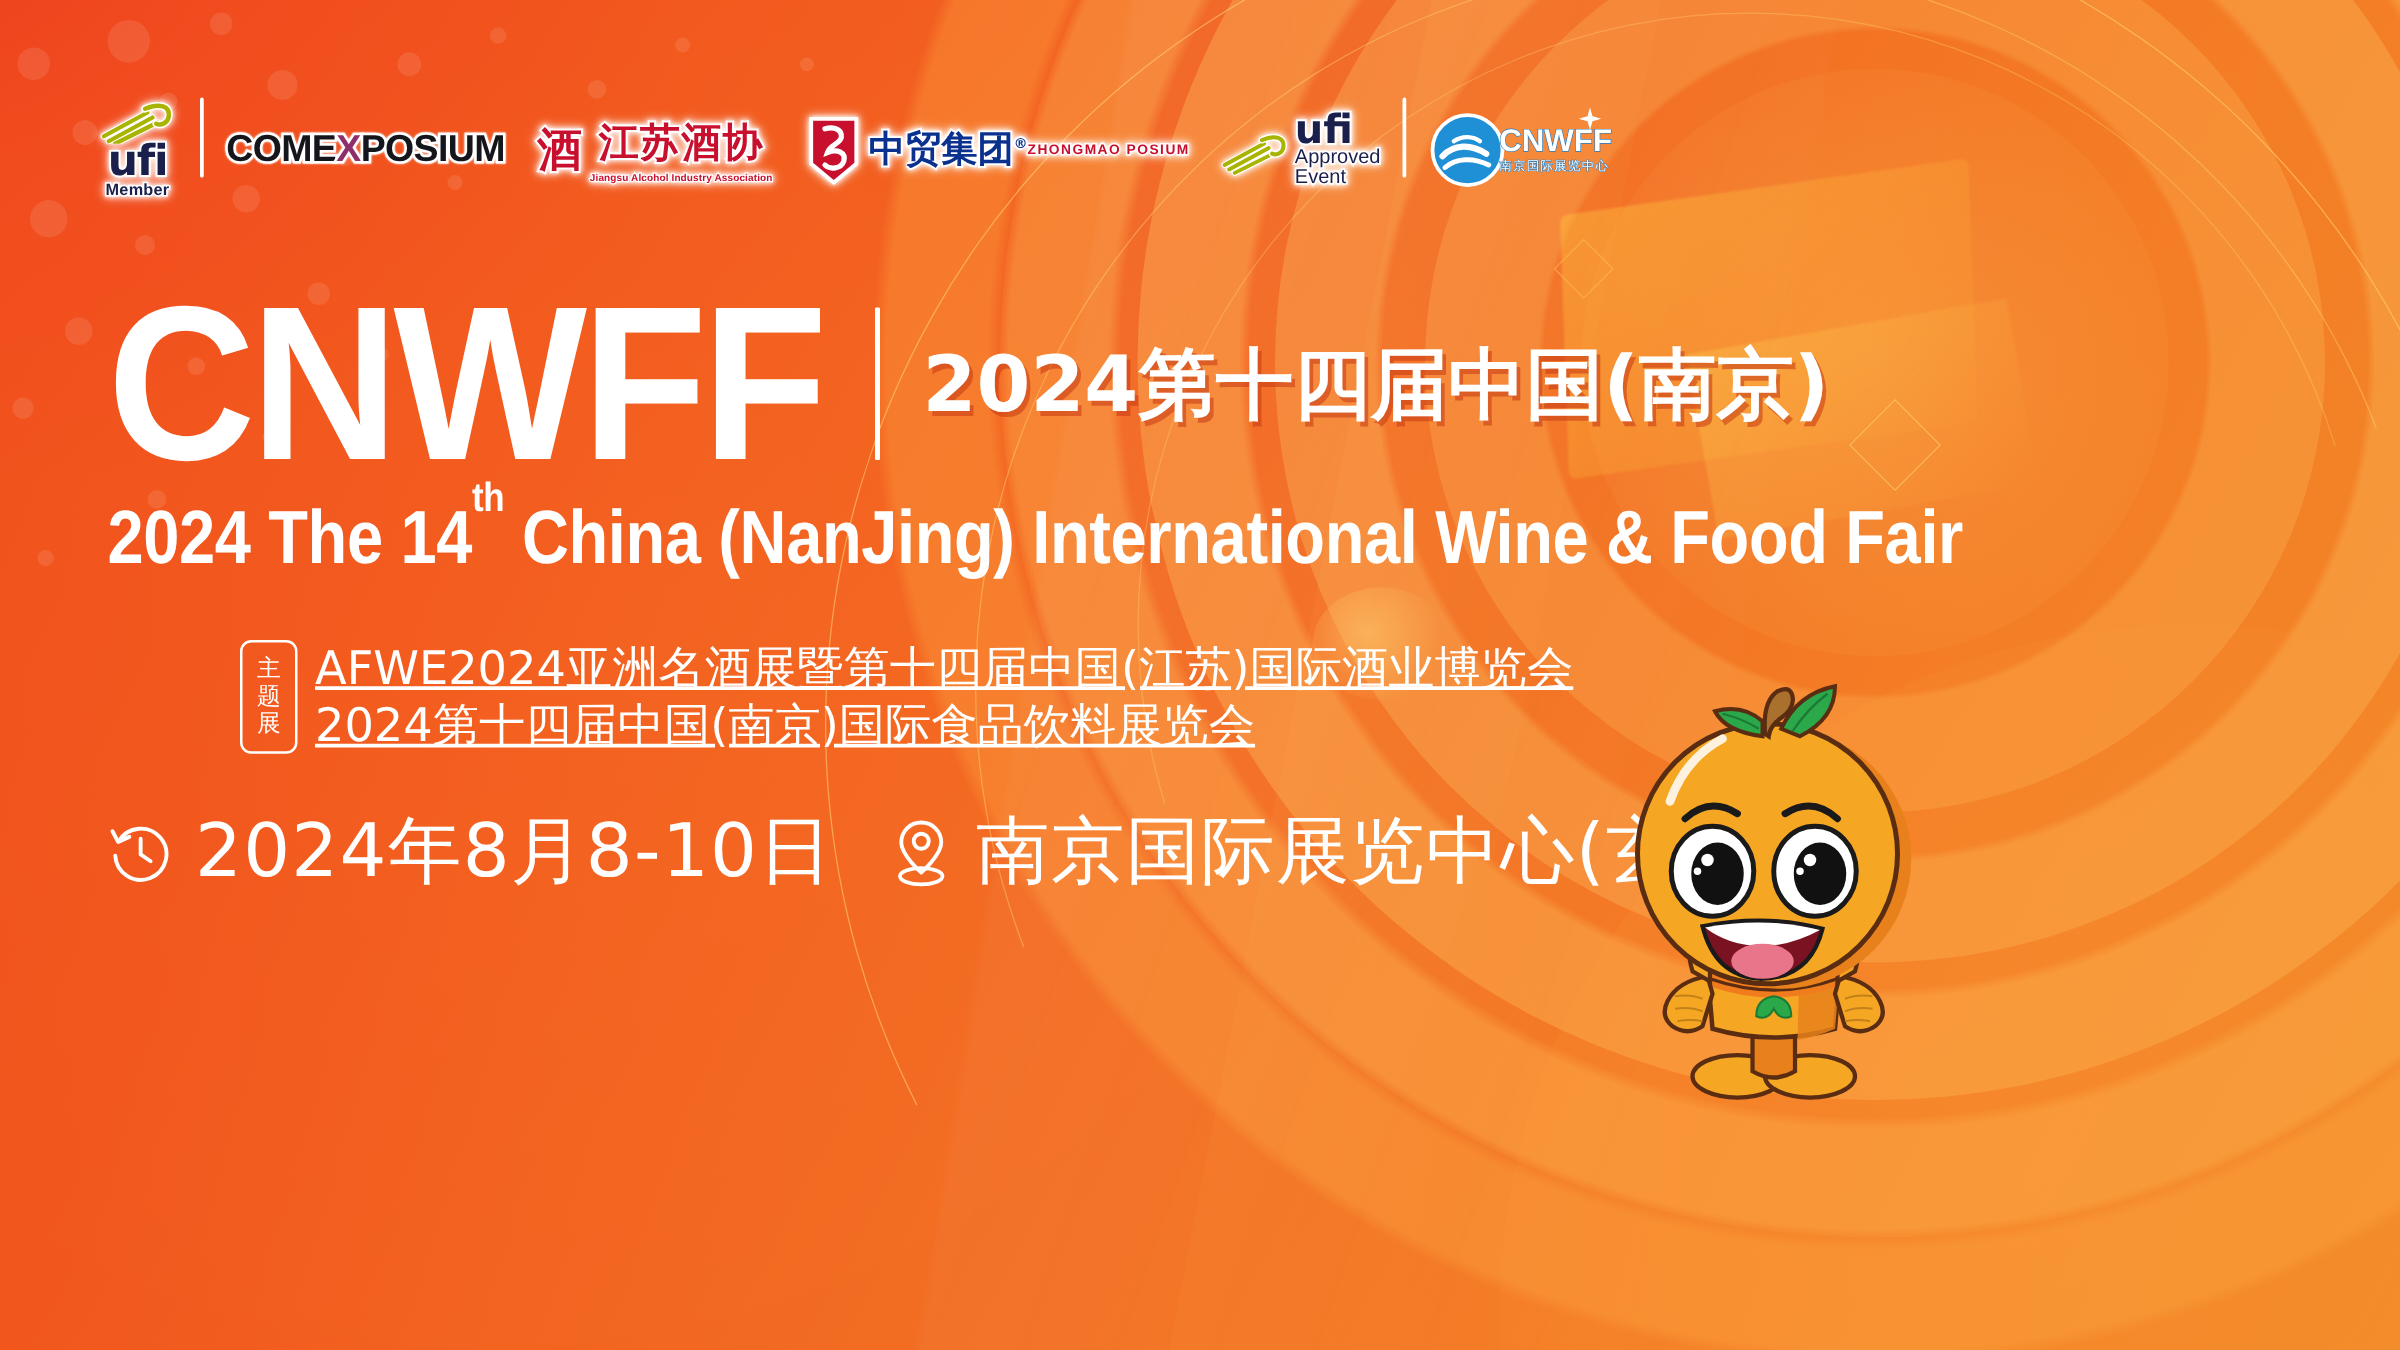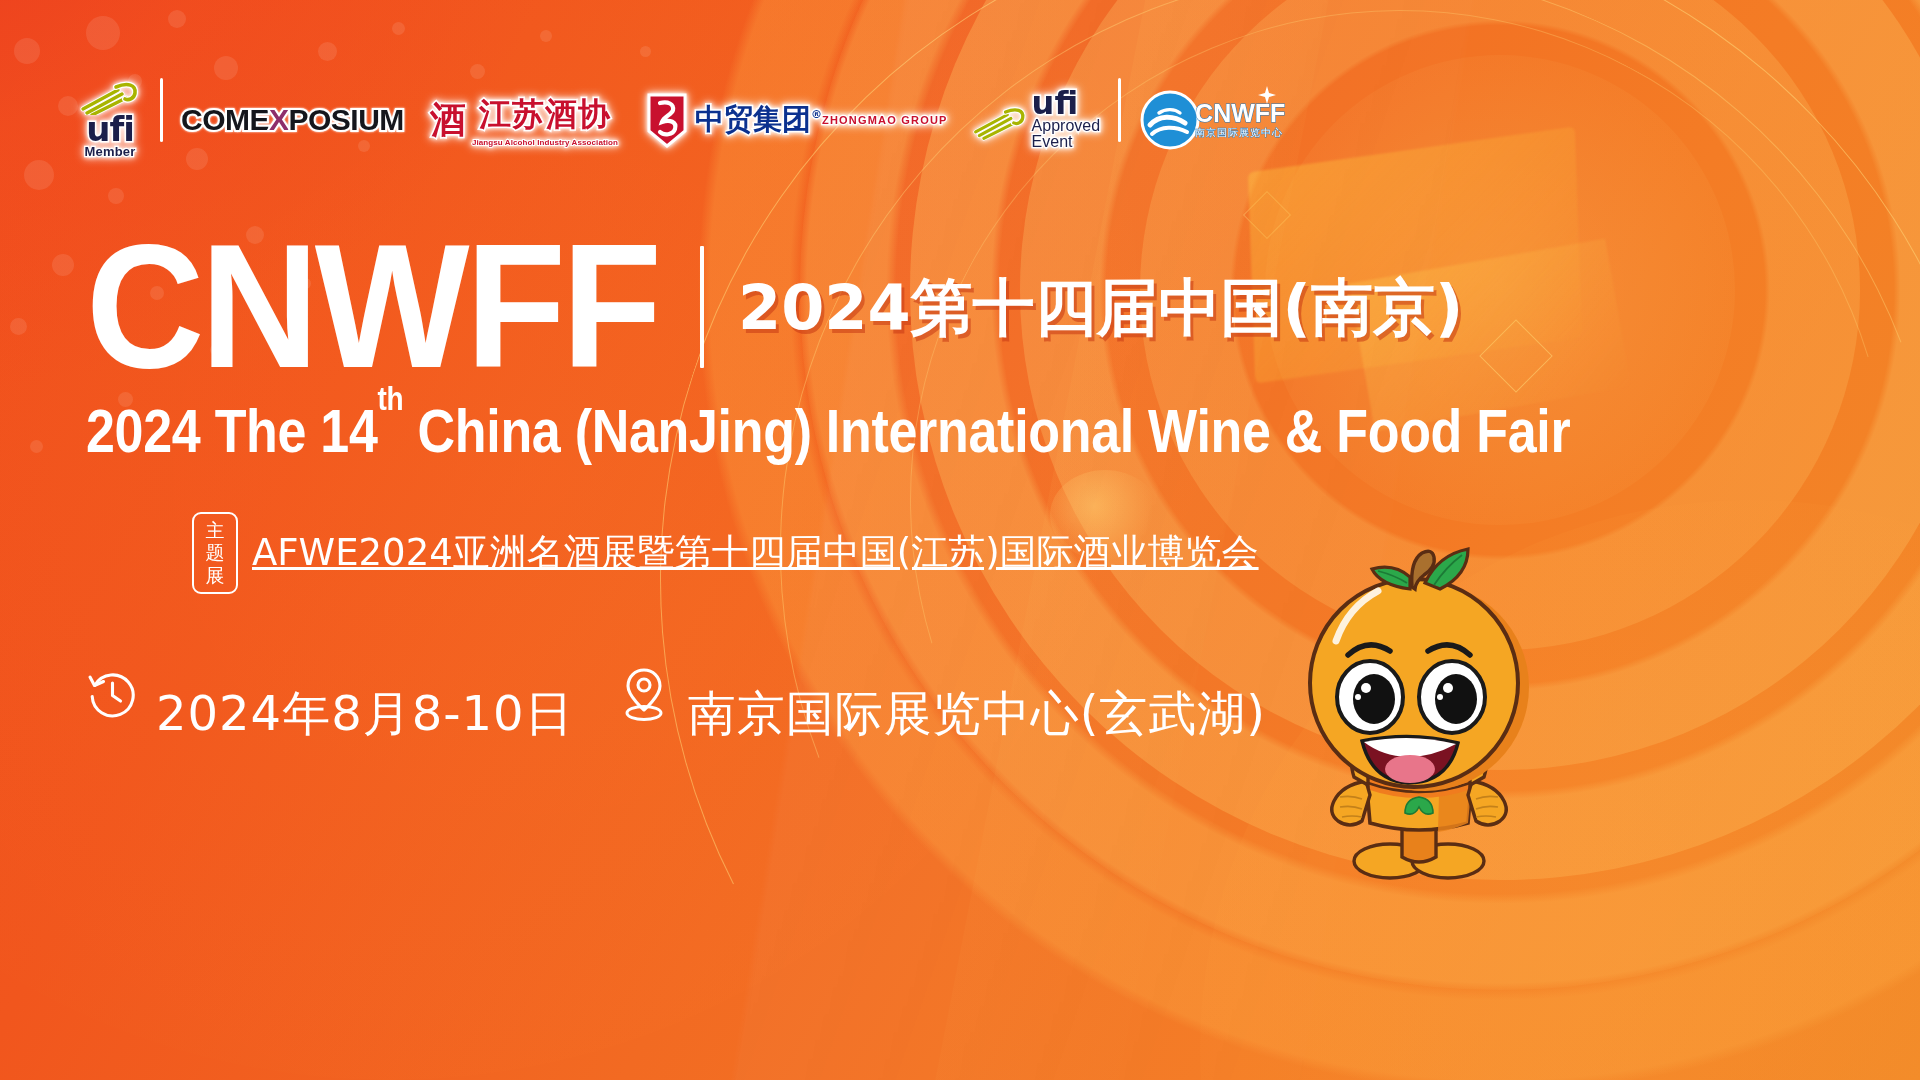--- a/index.html
+++ b/index.html
@@ -178,22 +178,22 @@
   #theme-lines{ display:flex; flex-direction:column; justify-content:center; gap:1px; }
   .theme-line{
     font-family:"DejaVu Sans", sans-serif; font-size:37px; color:#fff; line-height:1.22;
     white-space:nowrap; font-weight:500;text-decoration:underline;
   }
 
   
   #meta-row{ position:absolute; left:86px; top:642px; display:flex; align-items:center; gap:44px; }
   .meta-item{ display:flex; align-items:center; gap:18px; }
   .meta-text{
-    font-family:"DejaVu Sans", sans-serif; font-size:48px; color:#fff; font-weight:500;
-    letter-spacing:1px; white-space:nowrap;margin-top:40px;
+    font-family:"DejaVu Sans", sans-serif; font-size:59px; color:#fff; font-weight:500;
+    letter-spacing:1px; white-space:nowrap;
   }
 
   
   #mascot{ position:absolute; left:1262px; top:545px; width:300px; height:340px; }
 </style>
 </head>
 <body>
 
 <div id="banner">
 
@@ -301,21 +301,21 @@
     <div class="logo-cell">
       <div class="zm">
         <svg width="46" height="56" viewBox="0 0 46 56">
           <path d="M5 3 L41 3 L41 39 L23 54 L5 39 Z" fill="#C8102E" stroke="#fff" stroke-width="3"></path>
           <path d="M16 11 C24 9 30 12 29 18 C28 23 20 24 18 30 C26 27 33 30 31 37 C29 43 20 44 16 40" fill="none" stroke="#fff" stroke-width="4.2" stroke-linecap="round"></path>
         </svg>
         <div style="display:flex;flex-direction:row;align-items:center;gap:0px;">
           <div class="zm-cn">
             <span>中贸集团</span><span class="zm-reg">®</span>
           </div>
-          <div class="zm-en">ZHONGMAO GROUP</div>
+          <div class="zm-en">ZHONGMAO POSIUM</div>
         </div>
       </div>
     </div>
 
     <div style="width:24px"></div>
 
     <div class="logo-cell">
       <div class="ufia">
         <svg width="58" height="40" viewBox="0 0 64 40" style="margin-top:4px">
           <g stroke="#fff" stroke-width="5" fill="none" stroke-linecap="round">
@@ -373,20 +373,21 @@
   </div>
 
   <div id="theme-row">
     <div id="theme-badge">
       <span>主</span>
       <span>题</span>
       <span>展</span>
     </div>
     <div id="theme-lines">
       <div class="theme-line">AFWE2024亚洲名酒展暨第十四届中国(江苏)国际酒业博览会</div>
+      <div class="theme-line">2024第十四届中国(南京)国际食品饮料展览会</div>
     </div>
   </div>
 
   <div id="meta-row">
     <div class="meta-item">
       <svg width="52" height="52" viewBox="0 0 52 52">
         <path d="M9 17 A20.5 20.5 0 1 1 6.2 28.5" fill="none" stroke="#fff" stroke-width="3.1" stroke-linecap="round"></path>
         <path d="M4 9 L8.5 17.5 L17.5 13.5" fill="none" stroke="#fff" stroke-width="3.1" stroke-linecap="round" stroke-linejoin="round"></path>
         <path d="M26.5 15 L26.5 27.5 L34.5 33" fill="none" stroke="#fff" stroke-width="3.1" stroke-linecap="round" stroke-linejoin="round"></path>
       </svg>

